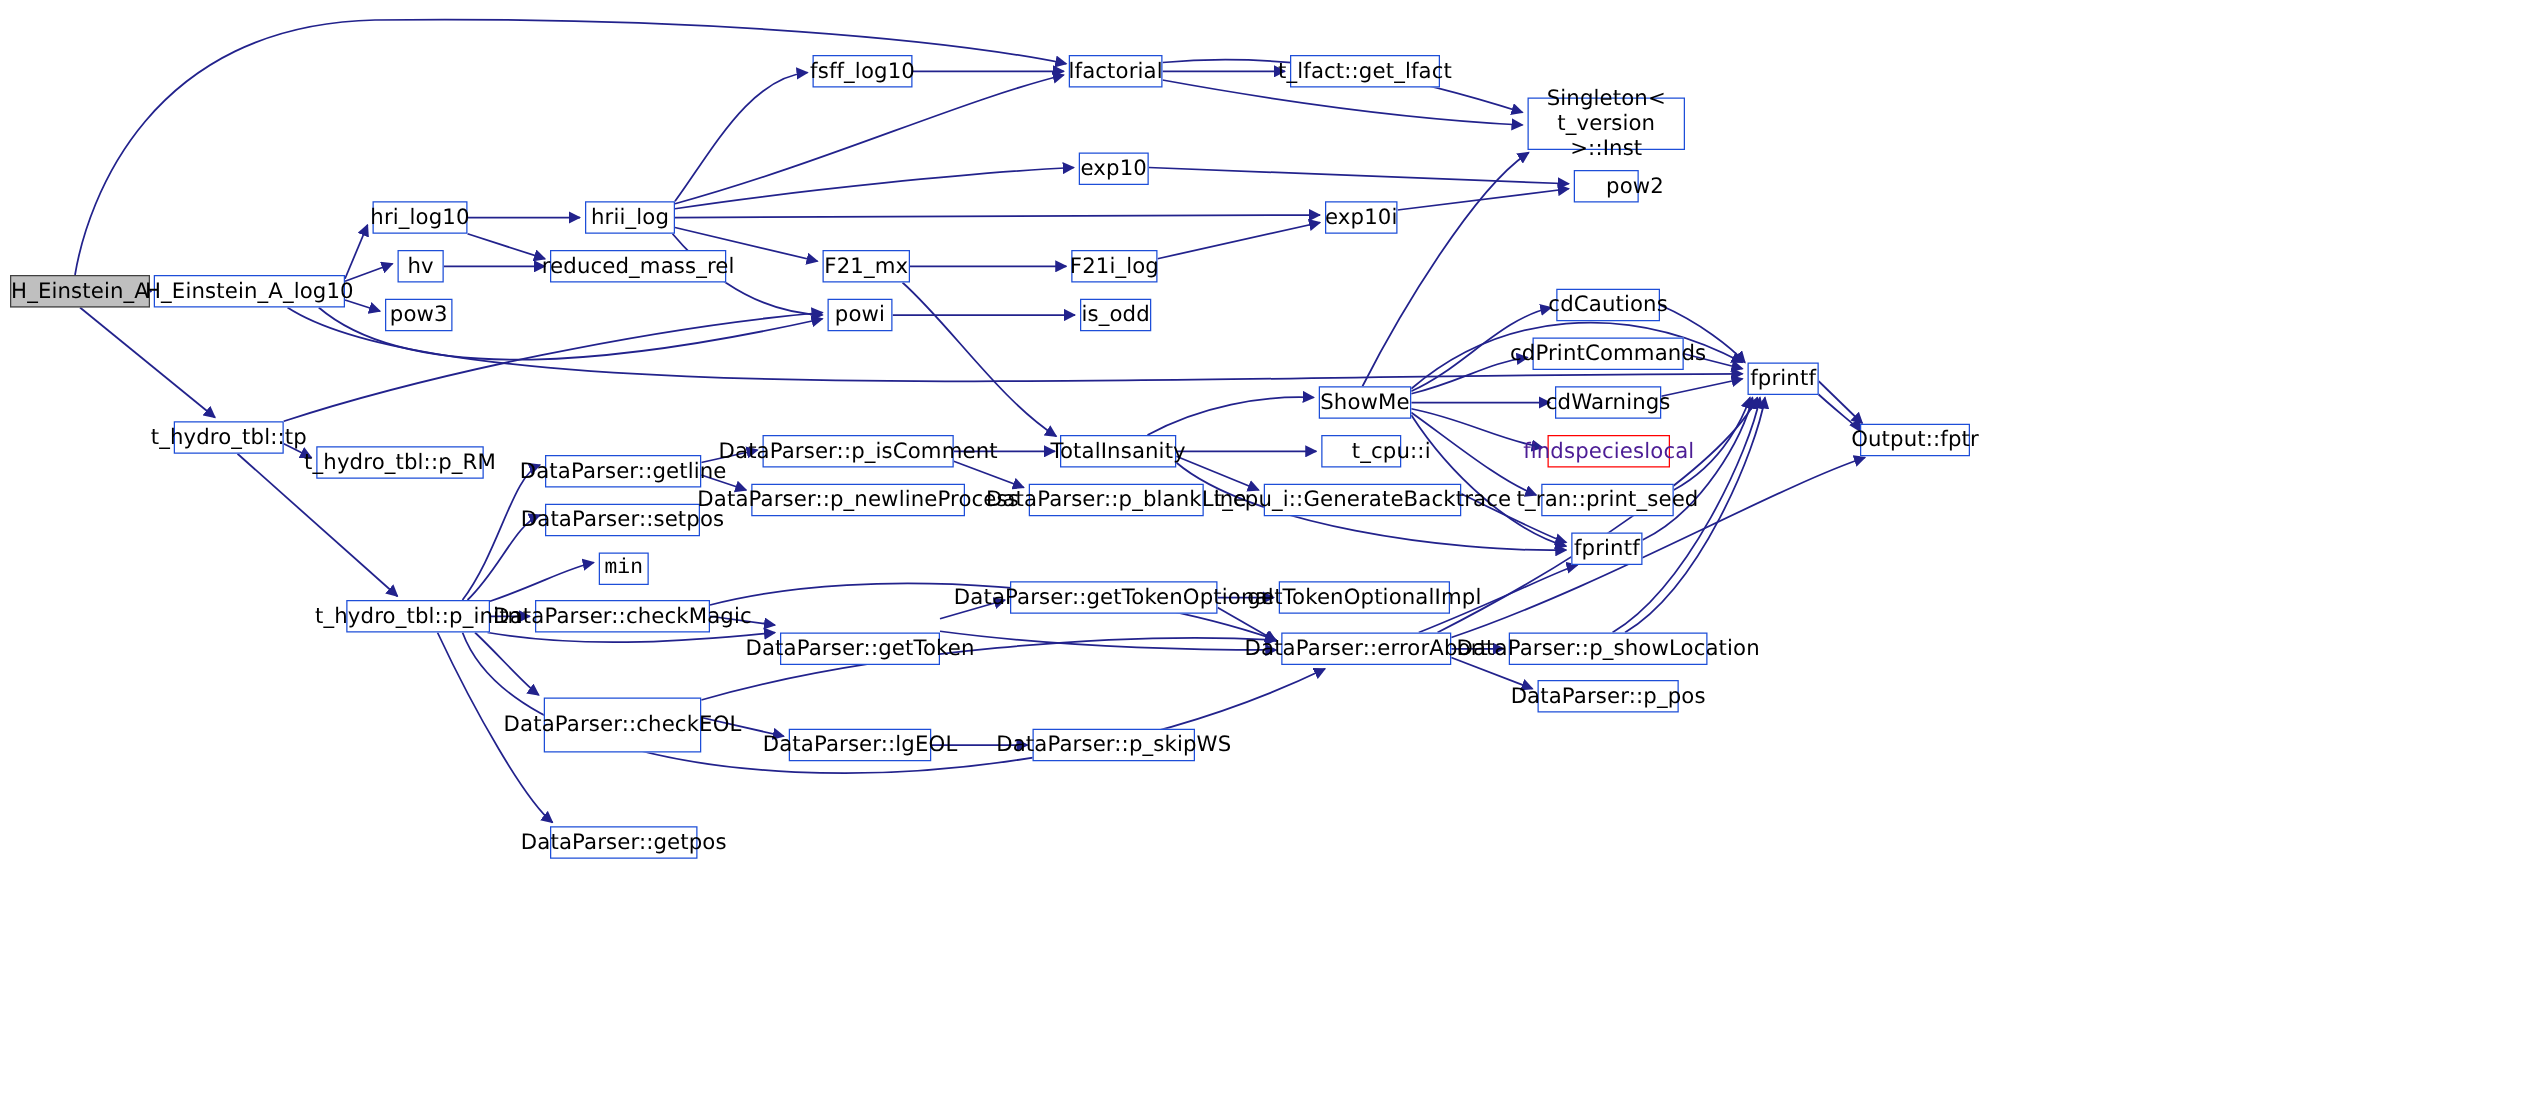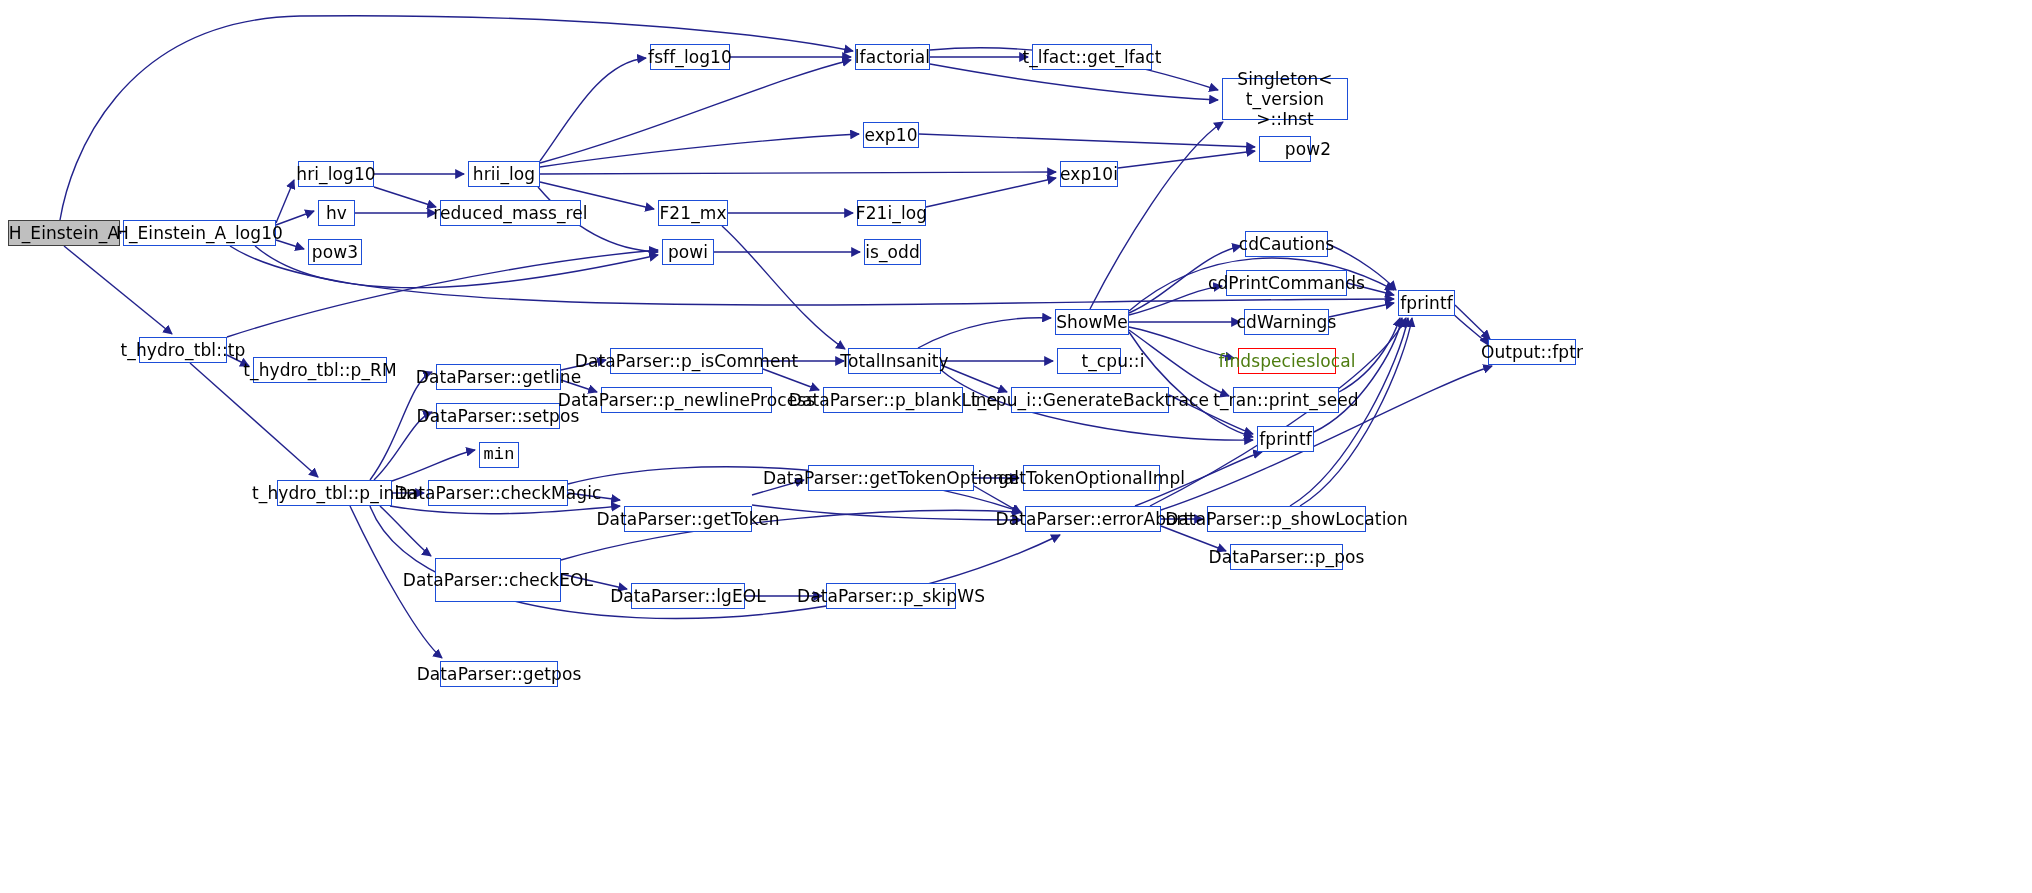--- a/index.html
+++ b/index.html
@@ -39,21 +39,21 @@
     letter-spacing: 0.1px;
     z-index: 5;
   }
   .node.root {
     background: #bfbfbf;
     border-color: #404040;
     align-items: center;
   }
   .node.missing {
     border-color: #ff0000;
-    color: #4d7c0f;
+    color: #4c1d95;
   }
   .node-label { display: block; }
 </style>
 </head>
 <body>
 
 <div id="canvas">
 
   <svg id="edge-layer" viewBox="0 0 2032 893" xmlns="http://www.w3.org/2000/svg">
     <defs>

